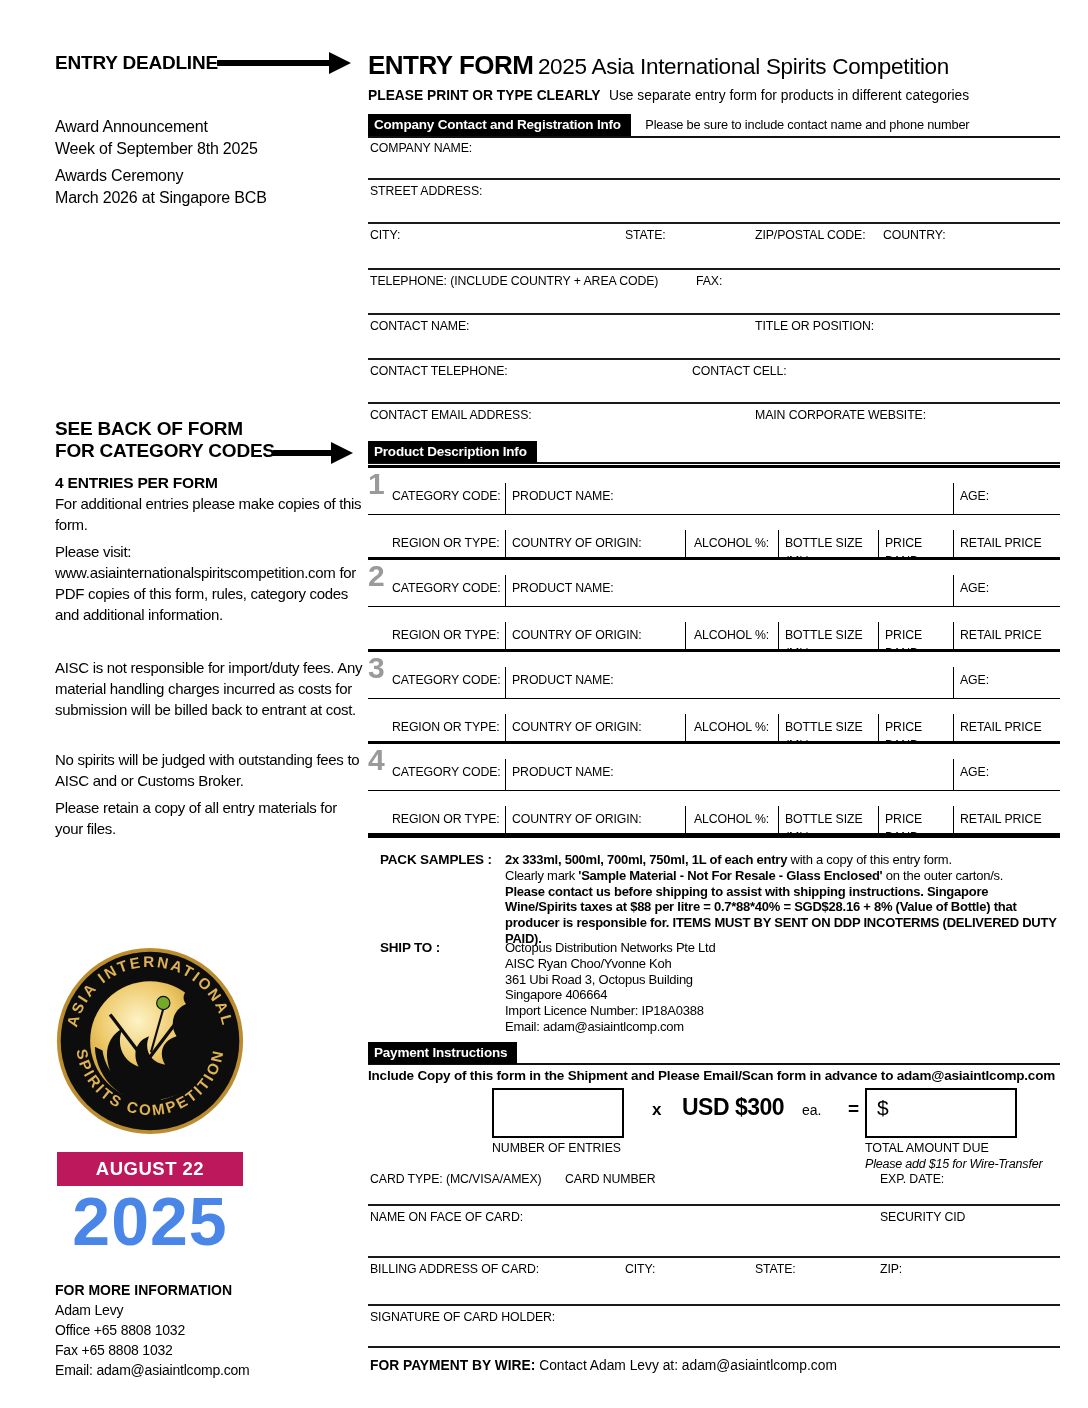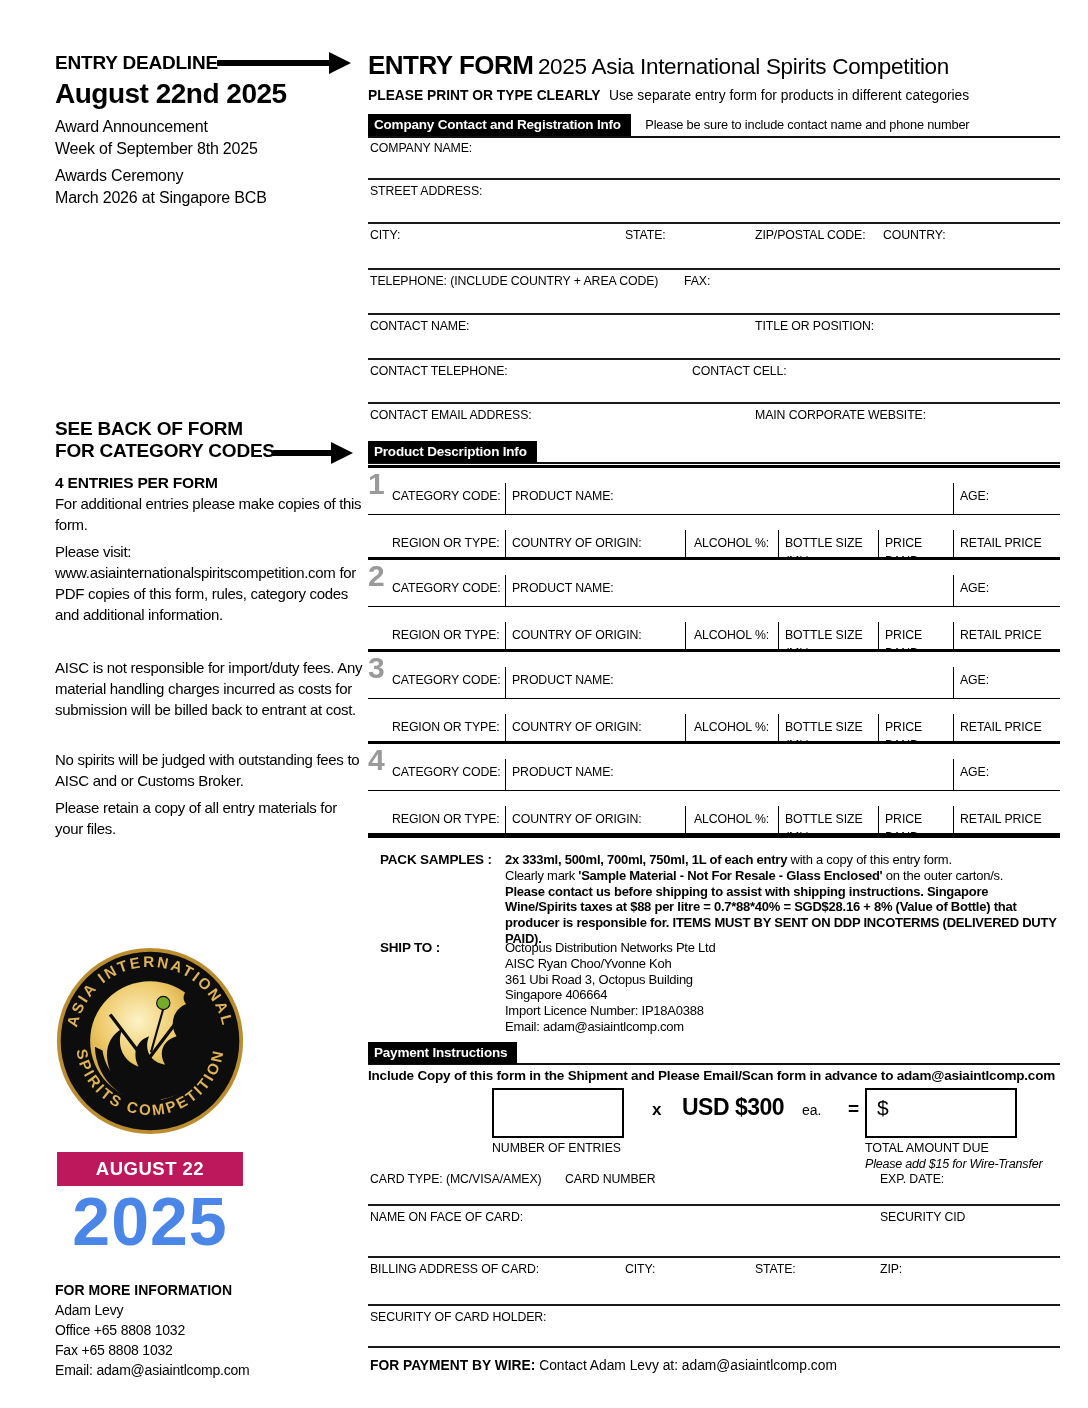--- a/index.html
+++ b/index.html
@@ -74,21 +74,20 @@
 <body>
 
 <div class="page">
 
   <div class="leftcol">
 
     <div class="abs" style="top:52px;left:0;">
       <span class="h-big">ENTRY DEADLINE</span>
       <div class="arrow" style="left:162px;top:8px;width:112px;"></div>
     </div>
-    <div class="abs h-date" style="top:78px;left:0;">August 22nd 2025</div>
 
     <div class="abs sub" style="top:116px;left:0;">
       <span>Award Announcement</span><br>
       <span>Week of September 8th 2025</span>
     </div>
     <div class="abs sub" style="top:165px;left:0;">
       <span>Awards Ceremony</span><br>
       <span>March 2026 at Singapore BCB</span>
     </div>
 
@@ -178,21 +177,21 @@
       <span class="lbl" style="left:2px;">STREET ADDRESS:</span>
     </div>
     <div class="frow" style="top:224px;height:44px;">
       <span class="lbl" style="left:2px;">CITY:</span>
       <span class="lbl" style="left:257px;">STATE:</span>
       <span class="lbl" style="left:387px;">ZIP/POSTAL CODE:</span>
       <span class="lbl" style="left:515px;">COUNTRY:</span>
     </div>
     <div class="frow" style="top:270px;height:43px;">
       <span class="lbl" style="left:2px;">TELEPHONE: (INCLUDE COUNTRY + AREA CODE)</span>
-      <span class="lbl" style="left:316px;">FAX:</span>
+      <span class="lbl" style="left:328px;">FAX:</span>
     </div>
     <div class="frow" style="top:315px;height:43px;">
       <span class="lbl" style="left:2px;">CONTACT NAME:</span>
       <span class="lbl" style="left:387px;">TITLE OR POSITION:</span>
     </div>
     <div class="frow" style="top:360px;height:42px;">
       <span class="lbl" style="left:2px;">CONTACT TELEPHONE:</span>
       <span class="lbl" style="left:324px;">CONTACT CELL:</span>
     </div>
     <div class="frow noline" style="top:404px;height:36px;">
@@ -392,20 +391,20 @@
       <span class="lbl" style="left:2px;">NAME ON FACE OF CARD:</span>
       <span class="lbl" style="left:512px;">SECURITY CID</span>
     </div>
     <div class="frow" style="top:1258px;height:46px;">
       <span class="lbl" style="left:2px;">BILLING ADDRESS OF CARD:</span>
       <span class="lbl" style="left:257px;">CITY:</span>
       <span class="lbl" style="left:387px;">STATE:</span>
       <span class="lbl" style="left:512px;">ZIP:</span>
     </div>
     <div class="frow" style="top:1306px;height:40px;">
-      <span class="lbl" style="left:2px;">SECURITY OF CARD HOLDER:</span>
+      <span class="lbl" style="left:2px;">SIGNATURE OF CARD HOLDER:</span>
     </div>
 
     <div class="abs" style="top:1356px;left:2px;">
       <span class="wline-b">FOR PAYMENT BY WIRE:</span><span class="wline-r"> Contact Adam Levy at: adam@asiaintlcomp.com</span>
     </div>
   </div>
 </div>
 
 </body></html>

